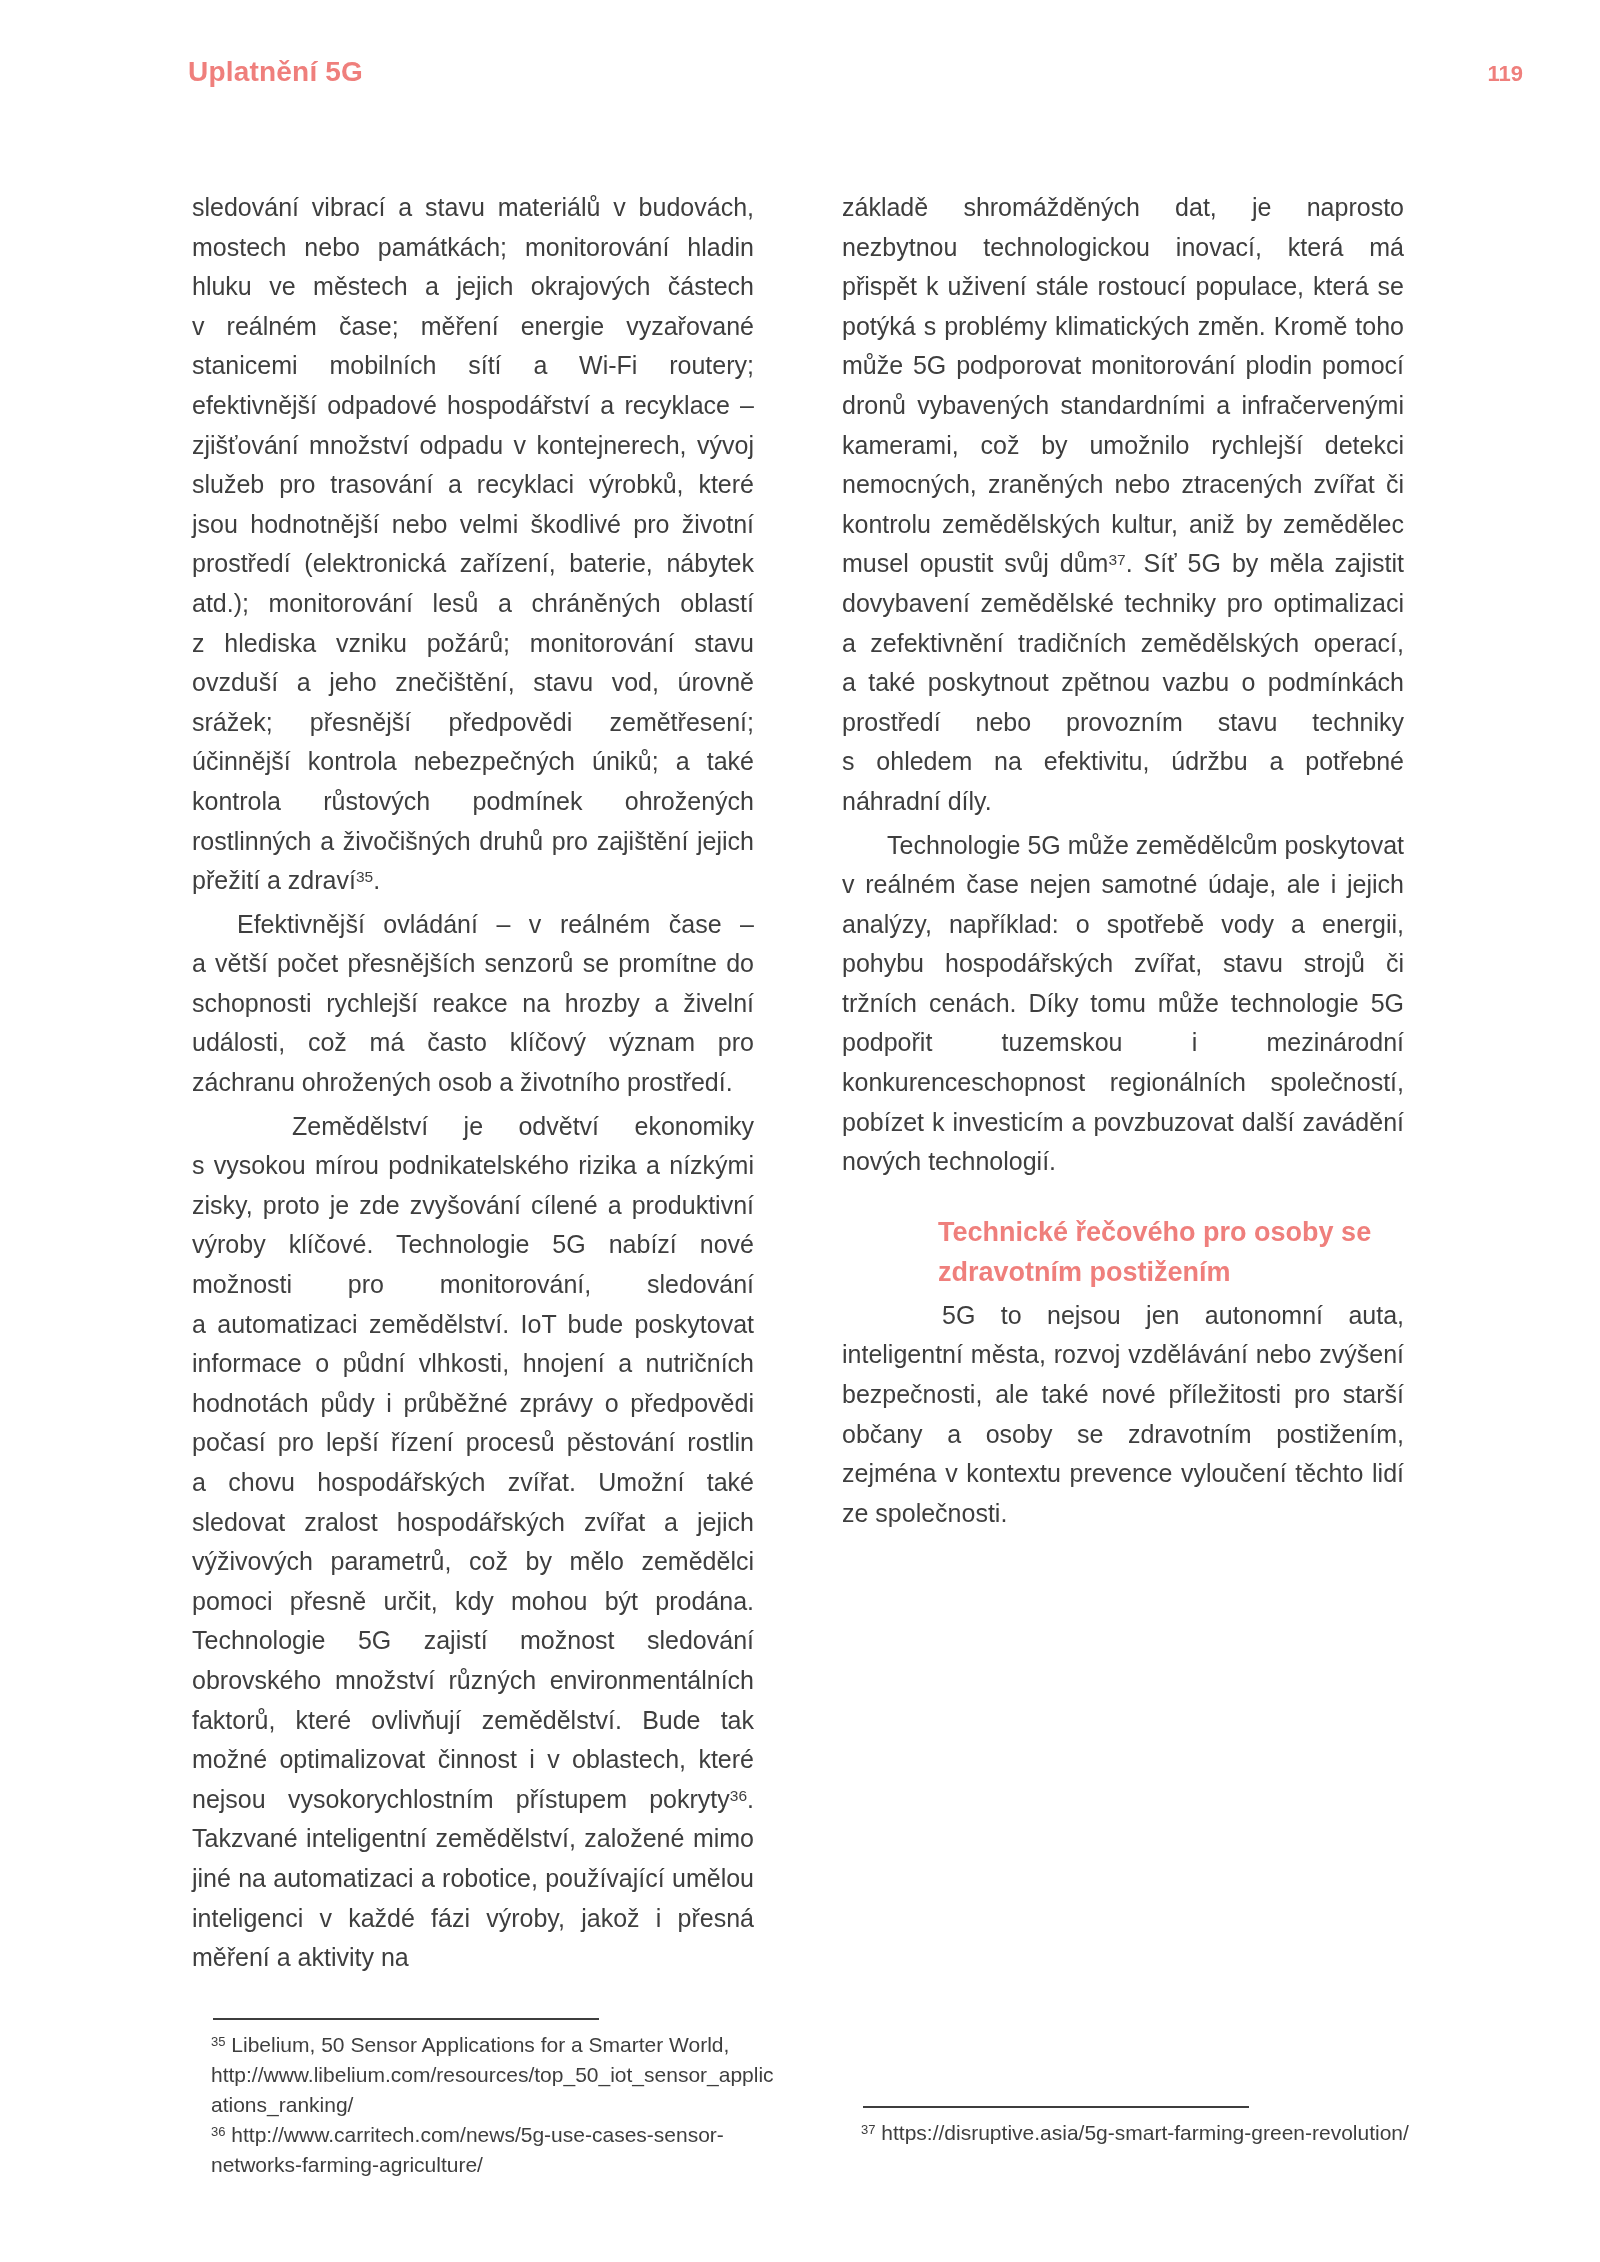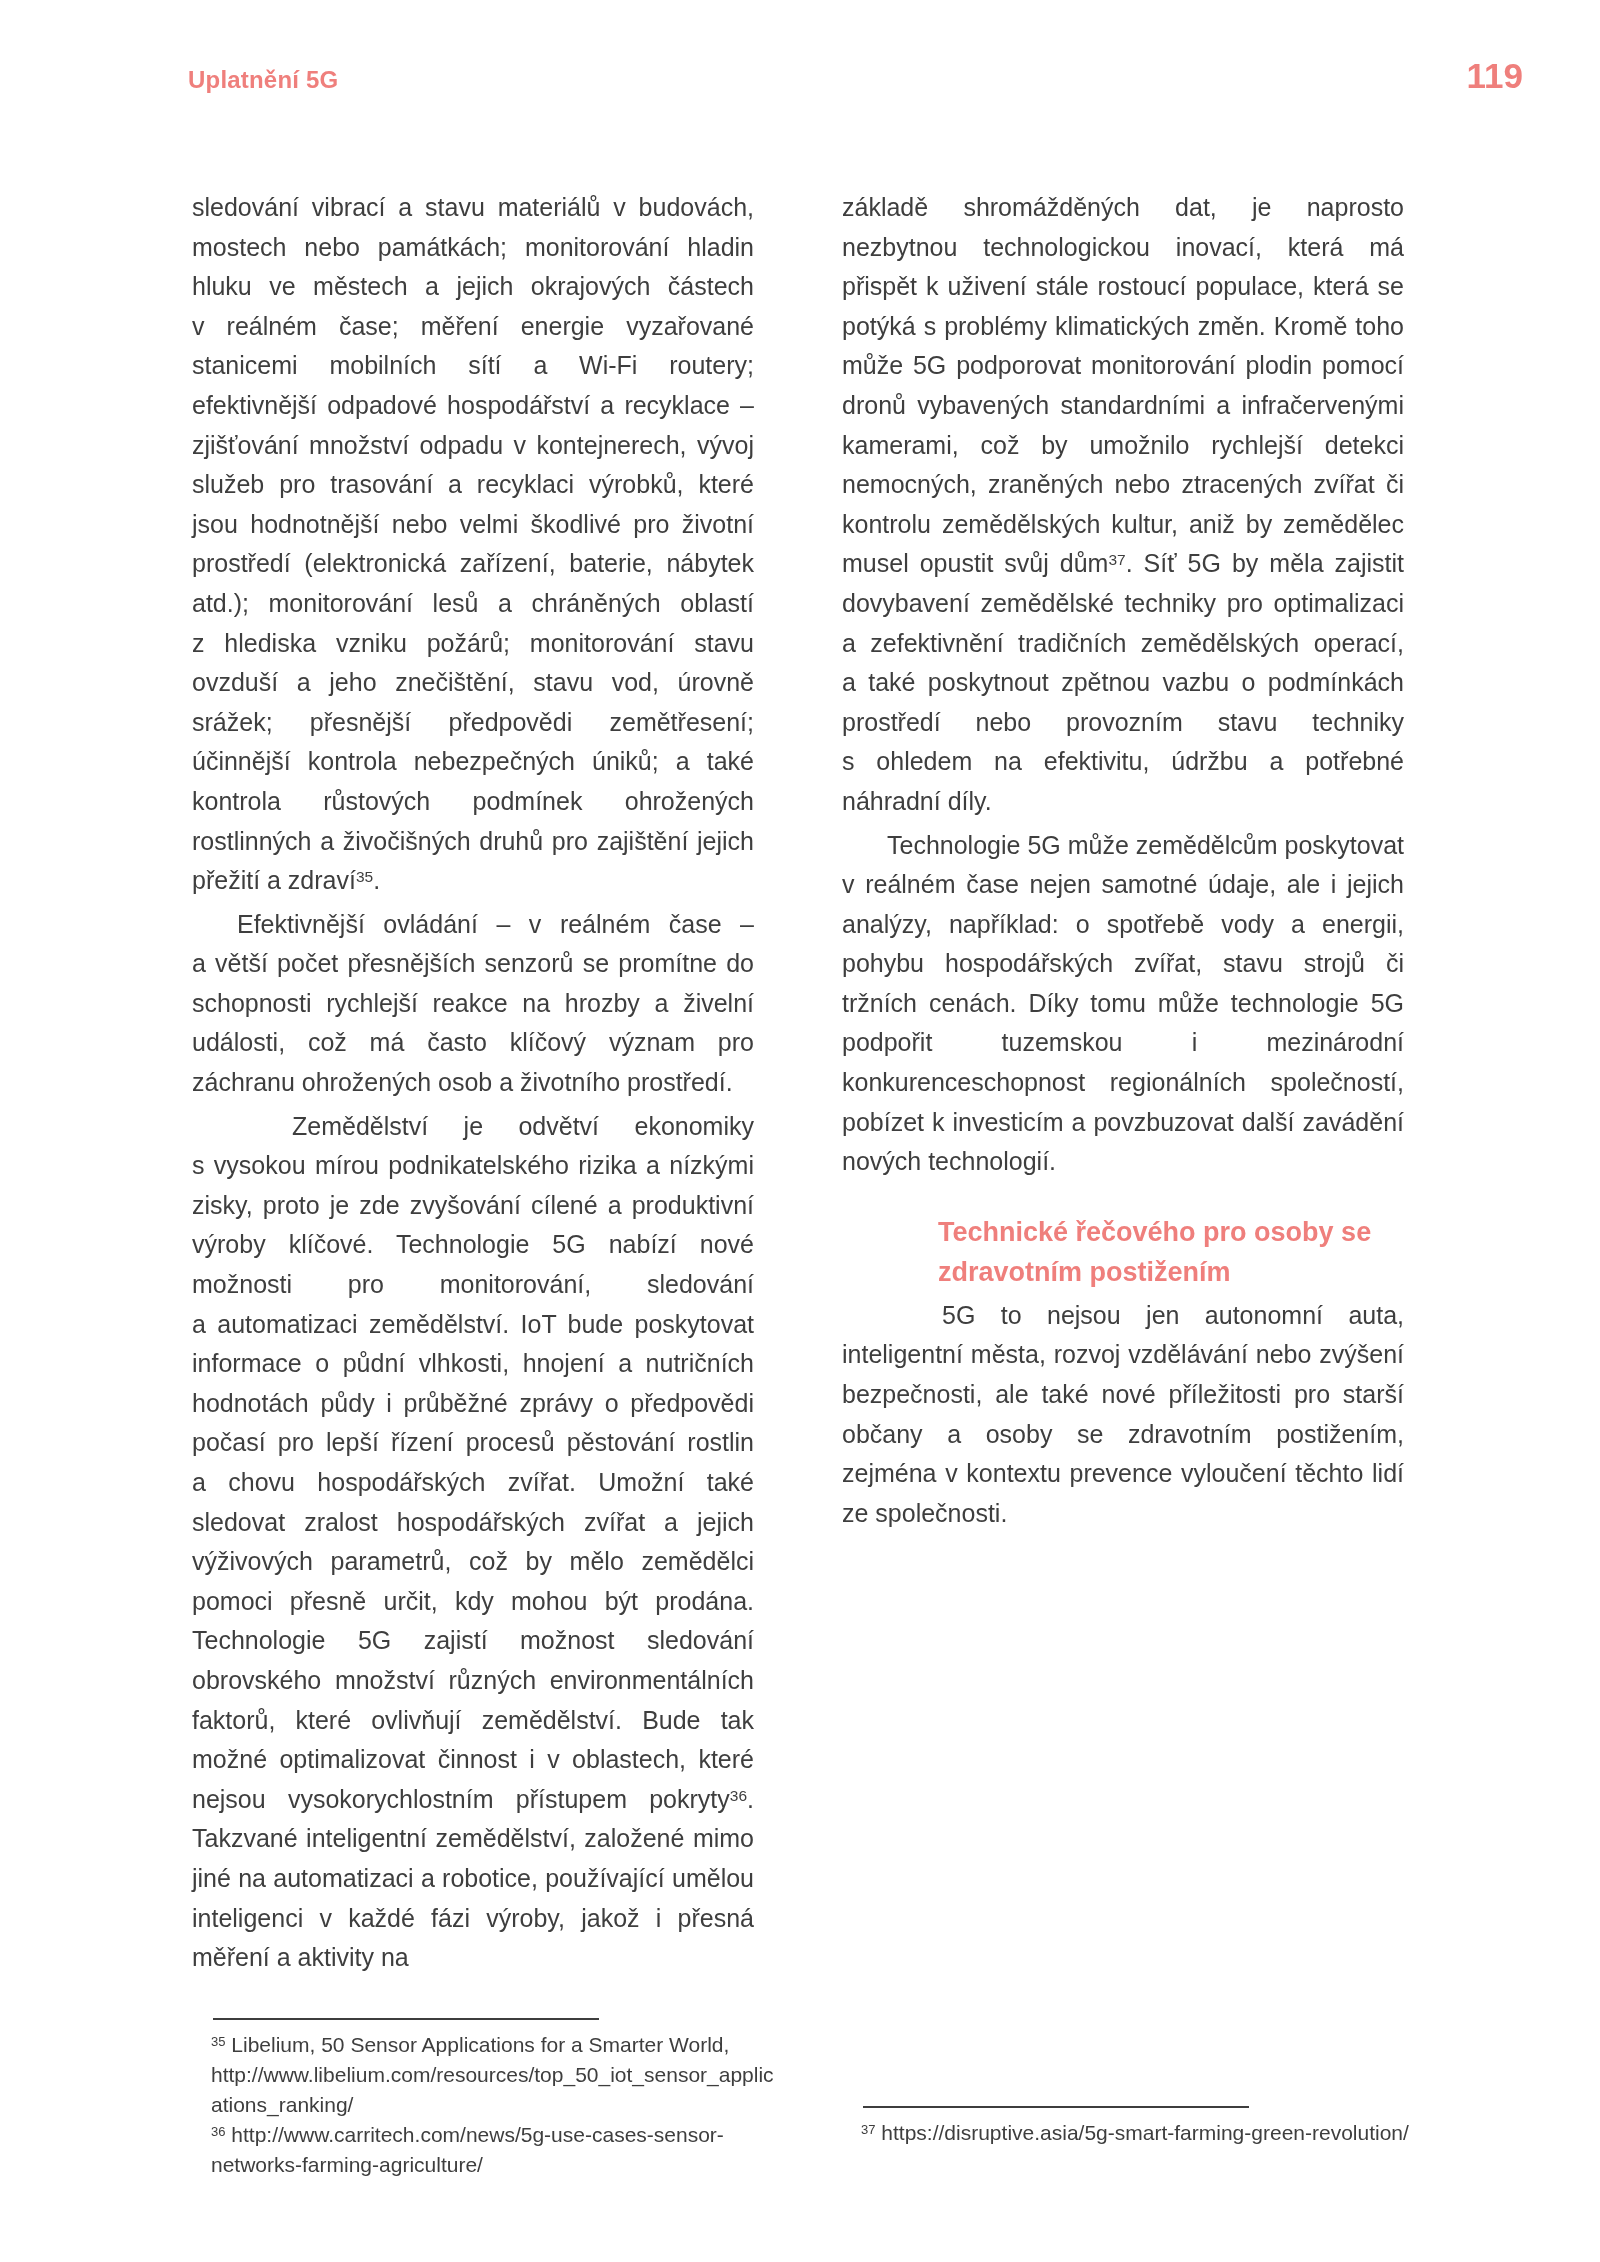--- a/index.html
+++ b/index.html
@@ -19,27 +19,27 @@
   .page-header {
     position: absolute;
     left: 188px;
     right: 77px;
     top: 56px;
     display: flex;
     justify-content: space-between;
     align-items: baseline;
   }
   .running-title {
-    font-size: 24px;
+    font-size: 28px;
     font-weight: bold;
     color: var(--accent);
     letter-spacing: 0.2px;
   }
   .page-number {
-    font-size: 35px;
+    font-size: 22px;
     font-weight: bold;
     color: var(--accent);
   }
 
   
   .content {
     position: absolute;
     left: 188px;
     top: 184px;
     display: flex;

